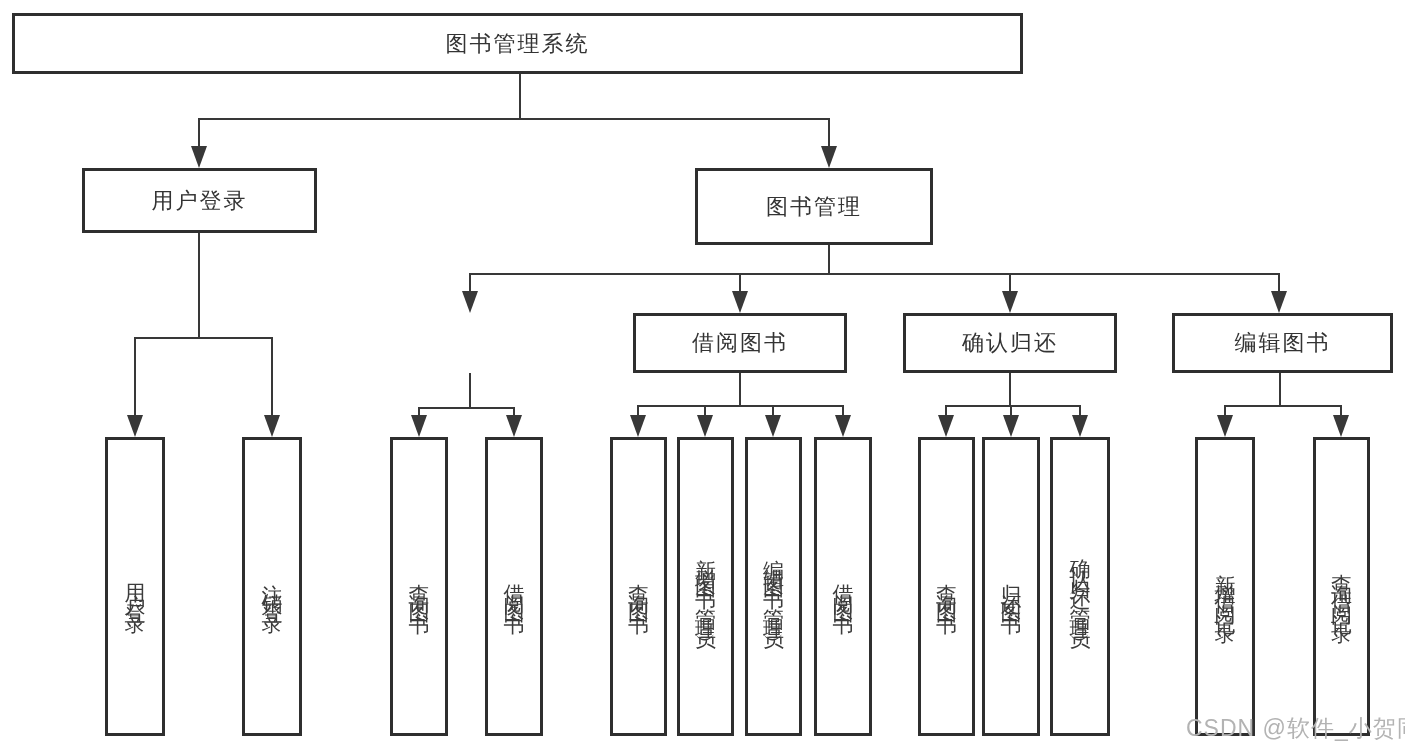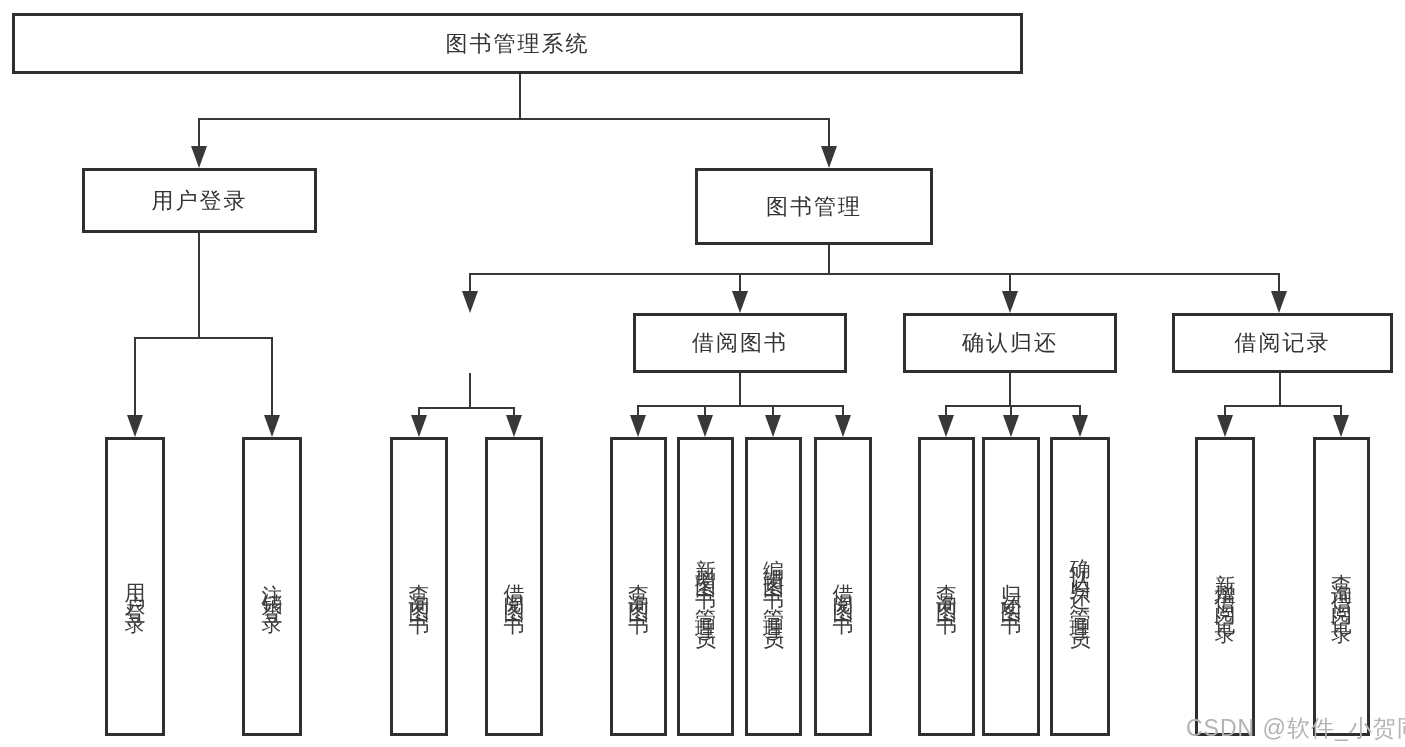--- a/index.html
+++ b/index.html
@@ -70,21 +70,21 @@
   <div class="vline" style="left:1278px;top:273px;height:20px"></div>
   <div class="arrow" style="left:1271px;top:291px"></div>
 
   <div class="box hb" style="left:633px;top:313px;width:214px;height:60px">
     <span class="label">借阅图书</span>
   </div>
   <div class="box hb" style="left:903px;top:313px;width:214px;height:60px">
     <span class="label">确认归还</span>
   </div>
   <div class="box hb" style="left:1172px;top:313px;width:221px;height:60px">
-    <span class="label">借阅记录</span>
+    <span class="label">编辑图书</span>
   </div>
 
   <div class="vline" style="left:469px;top:373px;height:34px"></div>
   <div class="hline" style="left:418px;top:407px;width:96px"></div>
   <div class="vline" style="left:418px;top:407px;height:10px"></div>
   <div class="arrow" style="left:411px;top:415px"></div>
   <div class="vline" style="left:513px;top:407px;height:10px"></div>
   <div class="arrow" style="left:506px;top:415px"></div>
 
   <div class="vline" style="left:739px;top:373px;height:32px"></div>

